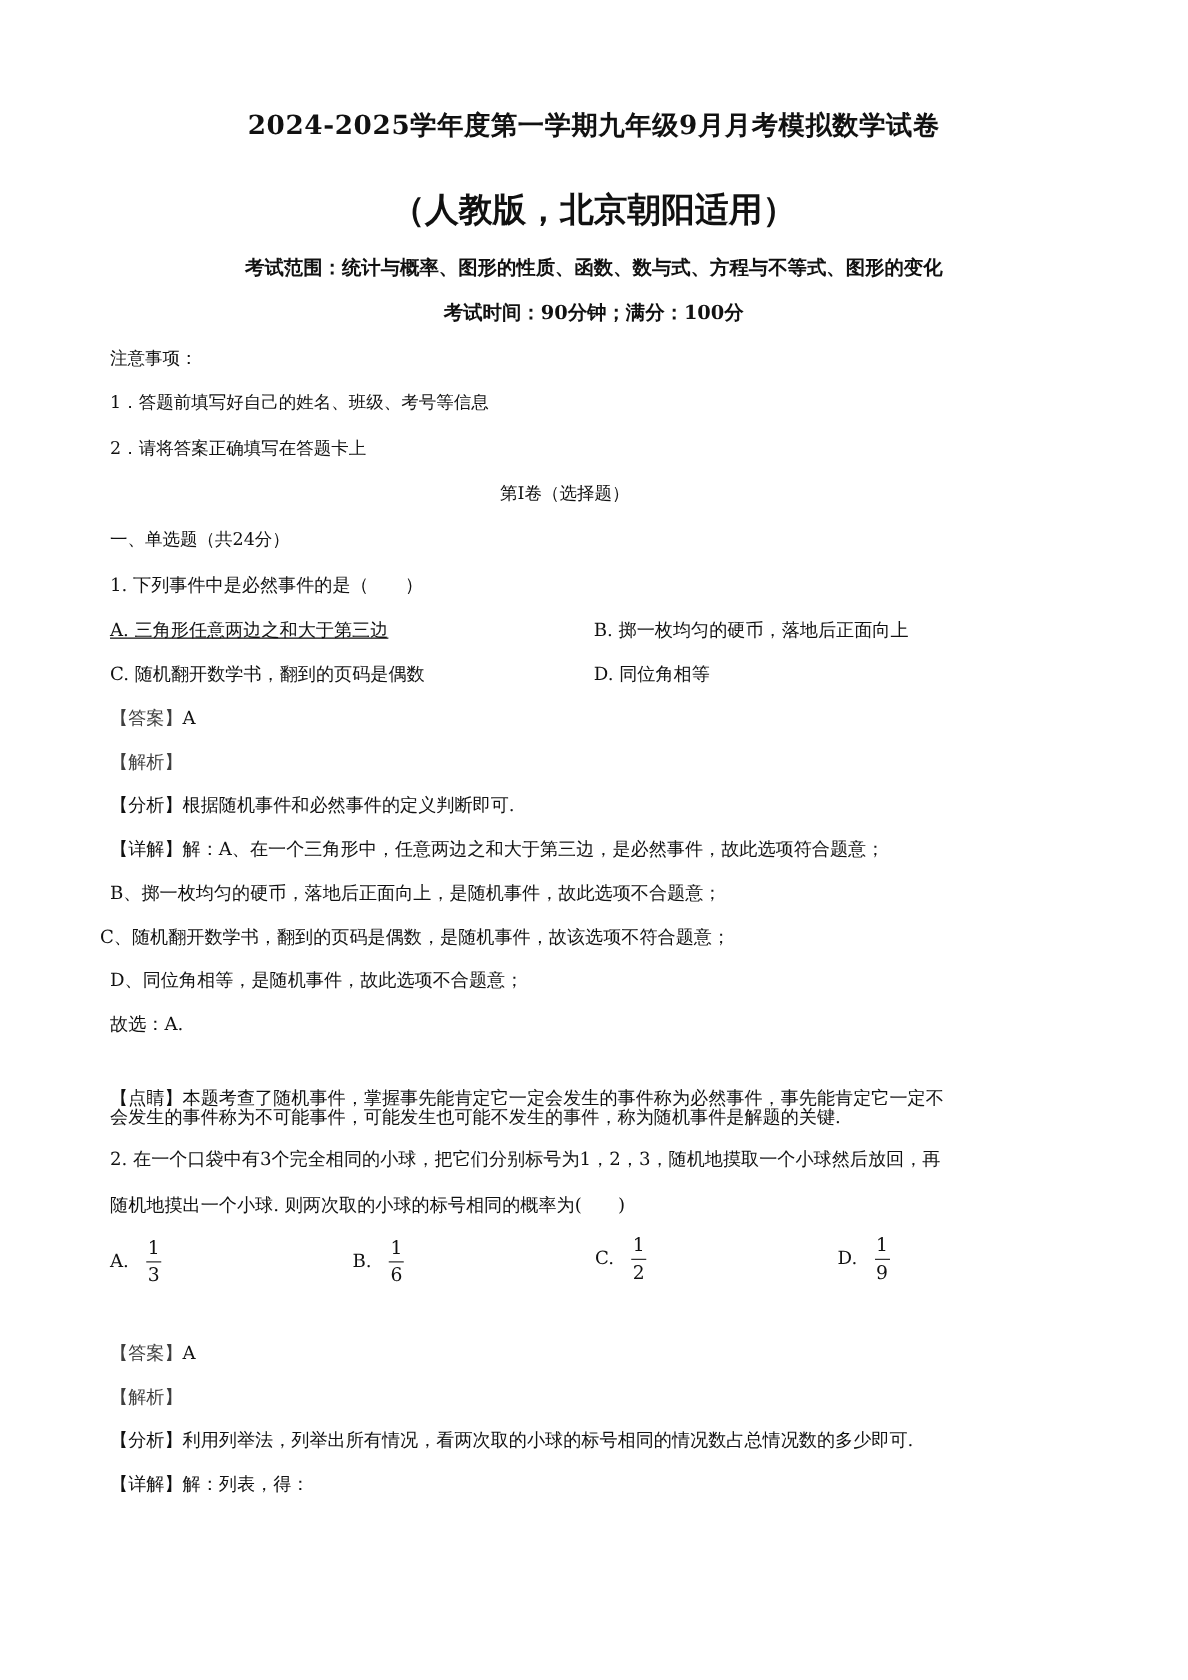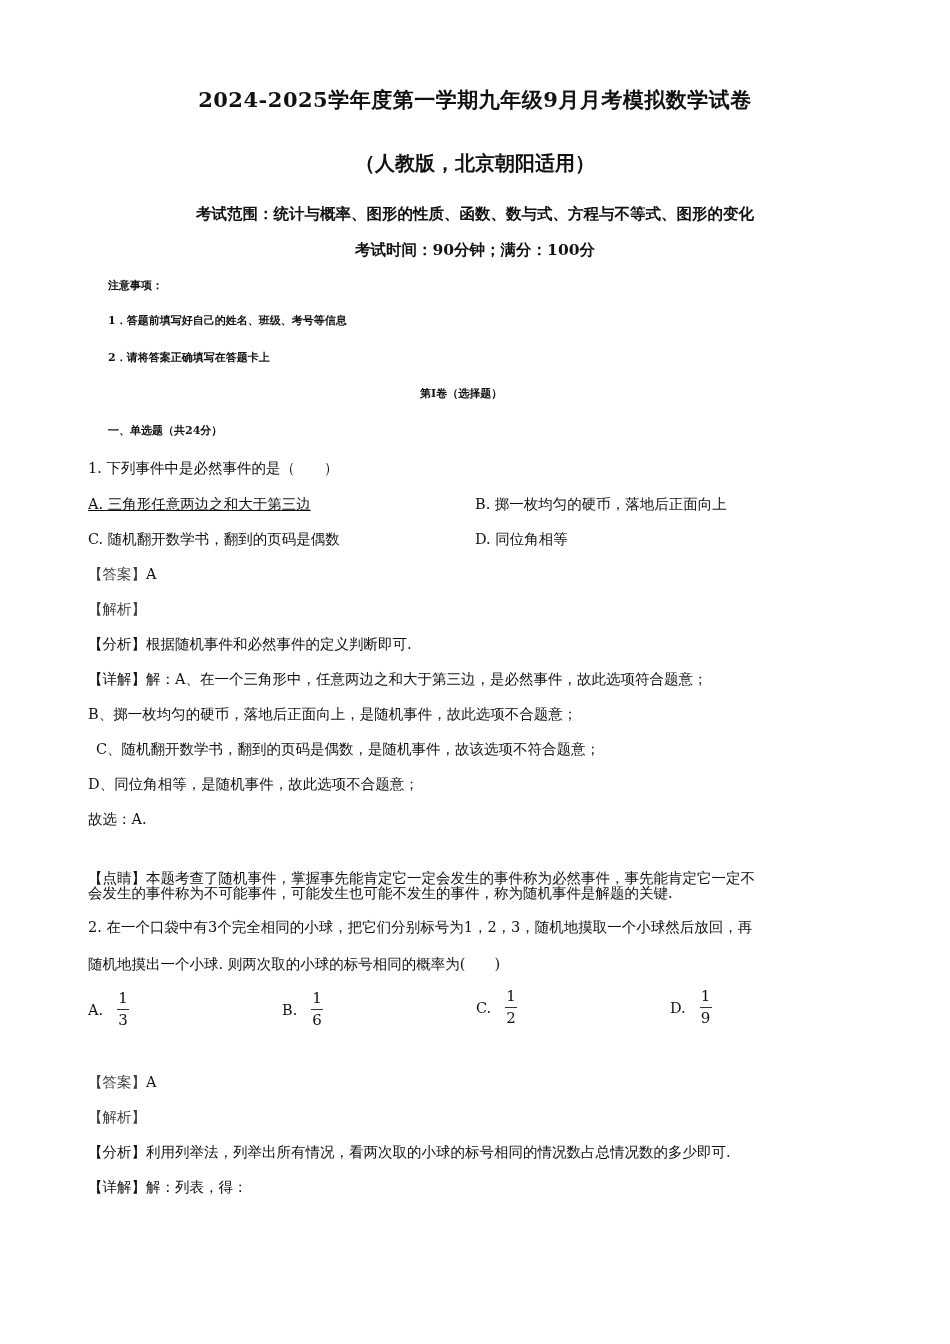--- a/index.html
+++ b/index.html
@@ -4,23 +4,23 @@
   <style>
     html, body { margin: 0; padding: 0; background: #ffffff; }
     body {
       width: 950px; height: 1344px; position: relative; overflow: hidden;
       font-family: "DejaVu Serif", "Liberation Serif", serif;
       color: #111;
     }
     .page { position: absolute; left: 0; top: 0; width: 860px; height: 1344px; }
     .abs { position: absolute; white-space: nowrap; }
     .title { left: 0; width: 950px; text-align: center; font-weight: bold; font-size: 21px; top: 86px; letter-spacing: 0.5px; }
-    .subtitle { left: 0; width: 950px; text-align: center; font-weight: bold; font-size: 20px; top: 150px; }
+    .subtitle { left: 0; width: 950px; text-align: center; font-weight: bold; font-size: 27px; top: 150px; }
     .center-line { left: 0; width: 950px; text-align: center; font-weight: bold; font-size: 15.5px; }
-    .bold15 { font-weight: bold; font-size: 11px; margin-left: 20px; }
+    .bold15 { font-weight: normal; font-size: 14px; }
     .body15 { font-size: 14.5px; }
     .tag { color: #404040; }
     .frac {
       display: inline-flex; flex-direction: column; align-items: center;
       vertical-align: middle; font-size: 15px; line-height: 17px; margin-left: 8px;
     }
     .frac .num { padding: 0 2px; }
     .frac .bar { width: 12px; height: 1px; background: #333; margin: 2px 0; }
     .opt-label { font-size: 14.5px; vertical-align: middle; }
   </style>
@@ -48,21 +48,21 @@
   <div class="abs body15" style="left:475px; top:530px;">D. 同位角相等</div>
 
   <div class="abs body15" style="left:88px; top:565px;">
     <span class="tag">【答案】</span><span>A</span>
   </div>
   <div class="abs body15 tag" style="left:88px; top:600px;">【解析】</div>
 
   <div class="abs body15" style="left:88px; top:635px;">【分析】根据随机事件和必然事件的定义判断即可.</div>
   <div class="abs body15" style="left:88px; top:670px;">【详解】解：A、在一个三角形中，任意两边之和大于第三边，是必然事件，故此选项符合题意；</div>
   <div class="abs body15" style="left:88px; top:705px;">B、掷一枚均匀的硬币，落地后正面向上，是随机事件，故此选项不合题意；</div>
-  <div class="abs body15" style="left:96px; top:740px;">C、随机翻开数学书，翻到的页码是偶数，是随机事件，故该选项不符合题意；</div>
+  <div class="abs body15" style="left:80px; top:740px;">C、随机翻开数学书，翻到的页码是偶数，是随机事件，故该选项不符合题意；</div>
   <div class="abs body15" style="left:88px; top:775px;">D、同位角相等，是随机事件，故此选项不合题意；</div>
   <div class="abs body15" style="left:88px; top:810px;">故选：A.</div>
 
   <div class="abs body15" style="left:88px; top:845px;margin-top:24px;">【点睛】本题考查了随机事件，掌握事先能肯定它一定会发生的事件称为必然事件，事先能肯定它一定不</div>
   <div class="abs body15" style="left:88px; top:884px;">会发生的事件称为不可能事件，可能发生也可能不发生的事件，称为随机事件是解题的关键.</div>
 
   <div class="abs body15" style="left:88px; top:918px;">2. 在一个口袋中有3个完全相同的小球，把它们分别标号为1，2，3，随机地摸取一个小球然后放回，再</div>
   <div class="abs body15" style="left:88px; top:955px;">随机地摸出一个小球. 则两次取的小球的标号相同的概率为(　　)</div>
 
   <div class="abs" style="left:88px; top:990px;">

